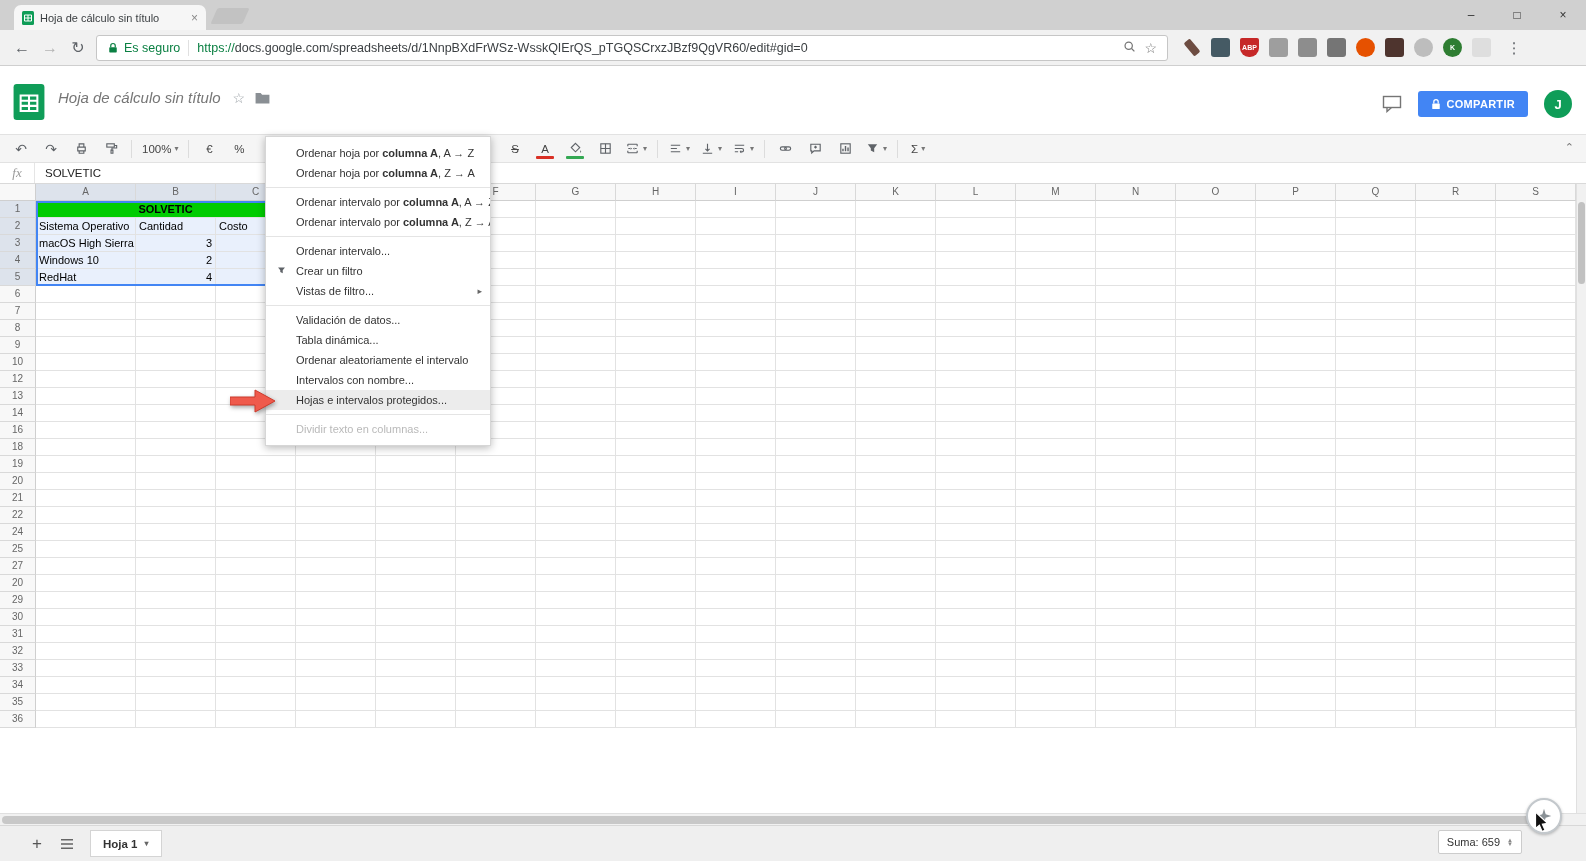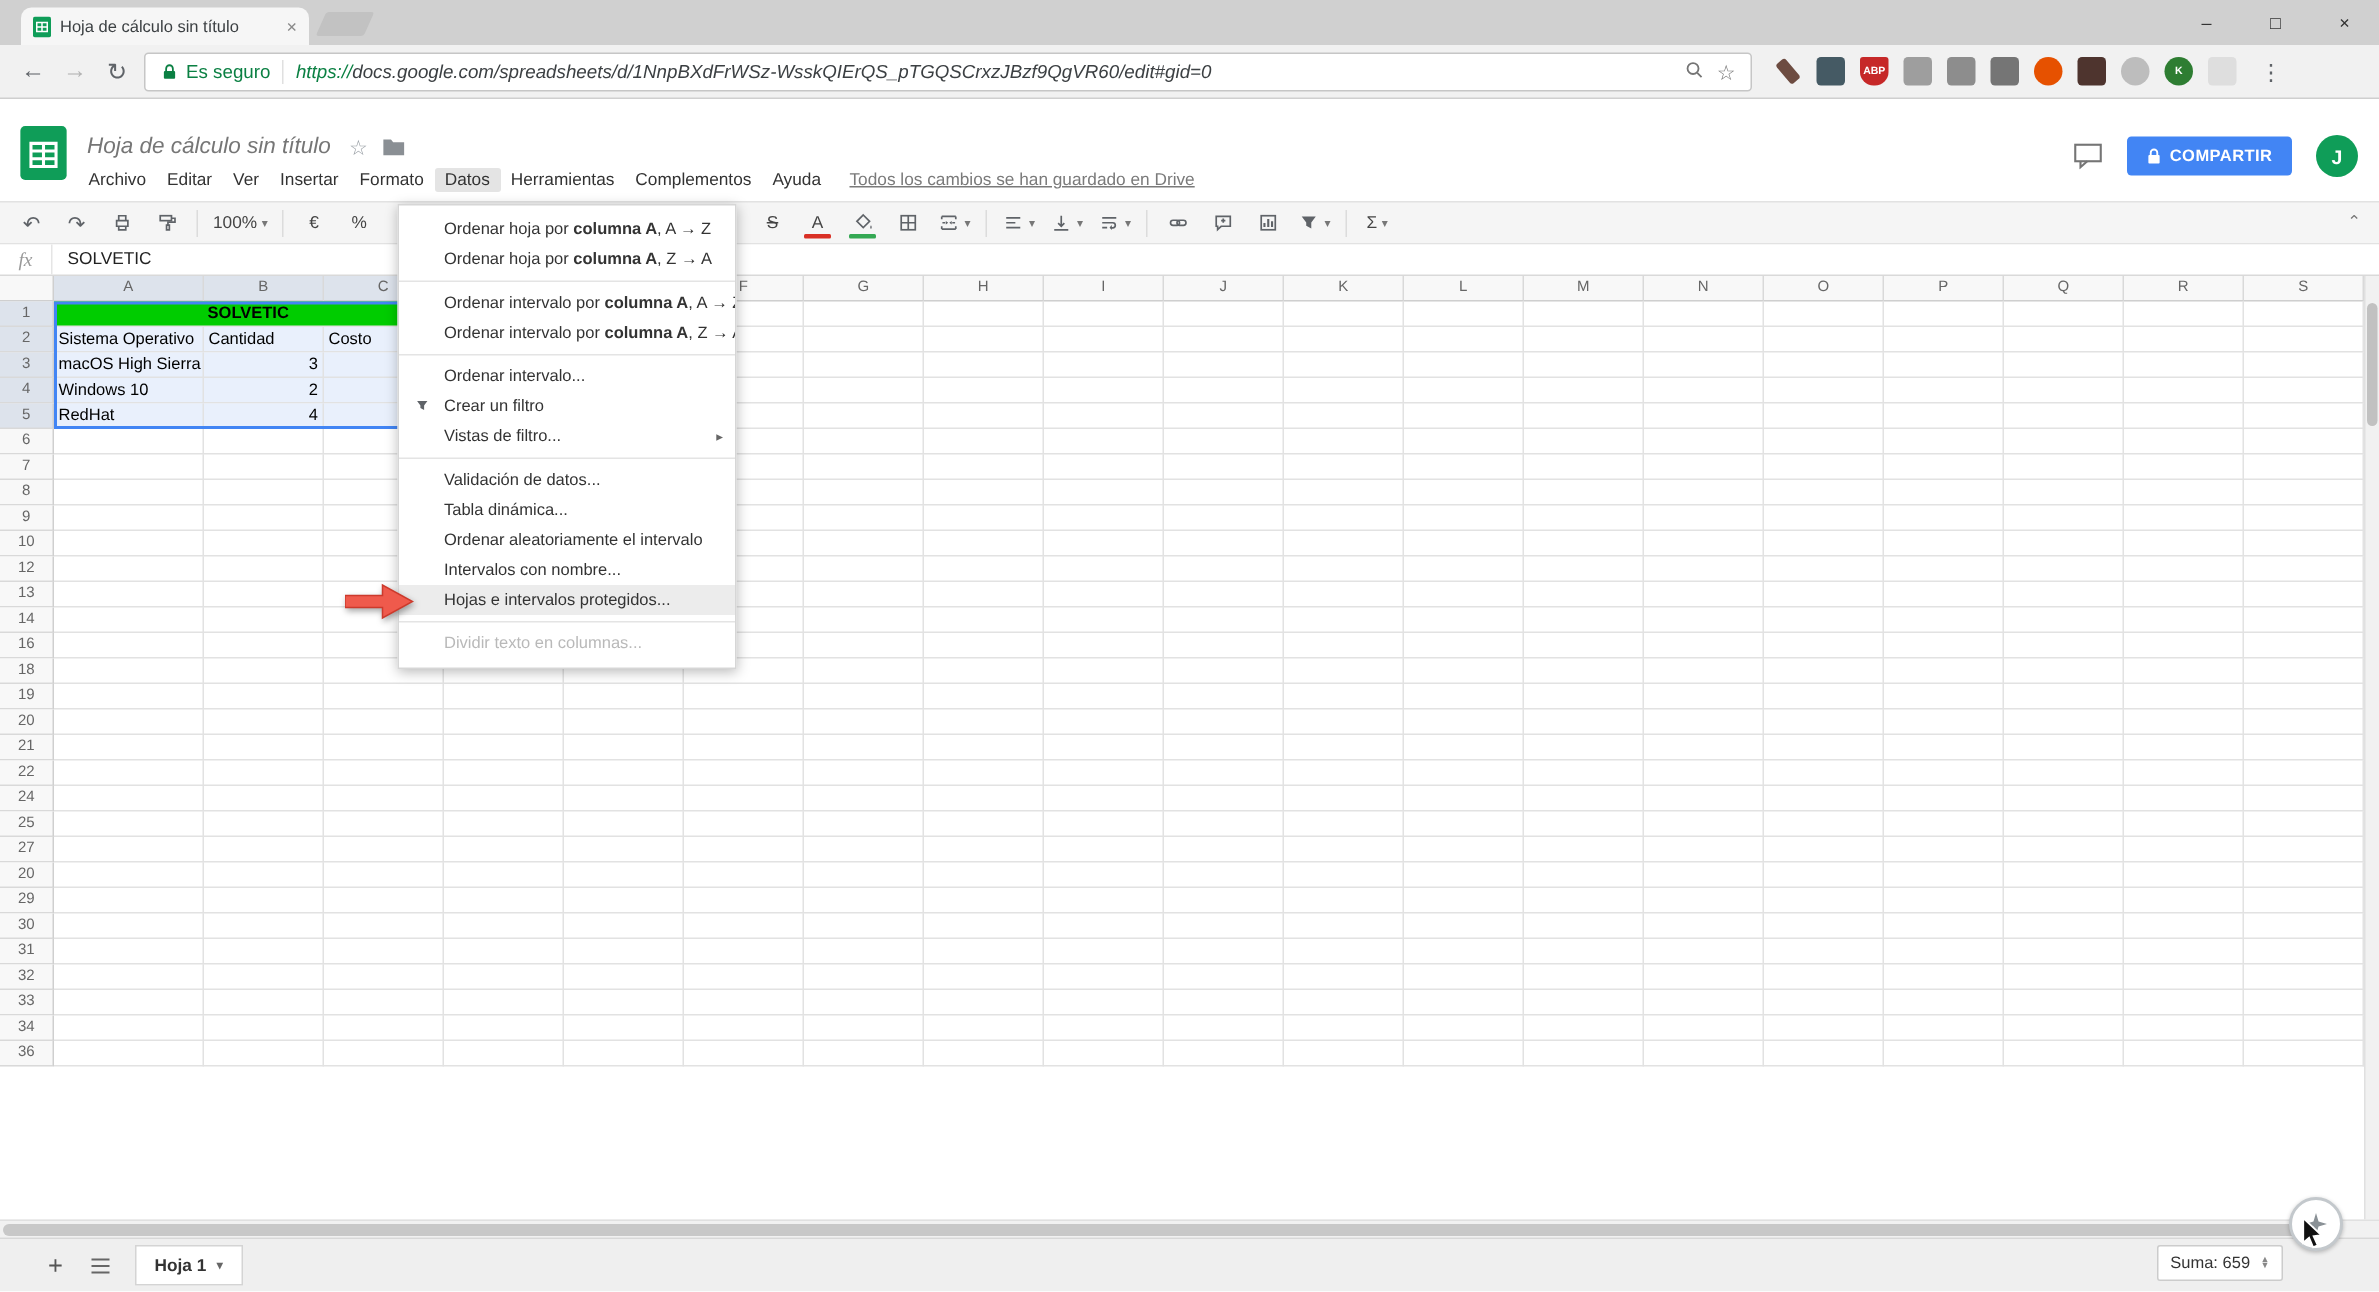--- a/index.html
+++ b/index.html
@@ -21,21 +21,21 @@
           font-size:12px;color:#333;}
   
   #chromebar{position:absolute;top:30px;left:0;right:0;height:36px;background:#f1f1f1;
              border-bottom:1px solid #cfcfcf;display:flex;align-items:center;padding:0 8px;box-sizing:border-box;}
   .navbtn{width:28px;text-align:center;font-size:16px;color:#5f6368;flex:none;}
   .navbtn.fwd{color:#b3b3b3;}
   .omnibox{flex:none;width:1072px;height:26px;background:#fff;border:1px solid #c6c6c6;border-radius:3px;
            display:flex;align-items:center;padding:0 10px;box-sizing:border-box;margin:0 4px;}
   .secure{color:#0b8043;font-size:12.5px;margin:0 8px 0 5px;white-space:nowrap;}
   .omni-sep{width:1px;height:16px;background:#e0e0e0;margin-right:8px;}
-  .url{font-size:12.5px;color:#3c4043;white-space:nowrap;overflow:hidden;flex:1;font-style:italic;}
+  .url{font-size:12.5px;color:#3c4043;white-space:nowrap;overflow:hidden;flex:1;}
   .url .scheme{color:#0b8043;}
   .omni-icon{flex:none;margin-left:8px;color:#757575;font-size:14px;}
   #extensions{display:flex;align-items:center;flex:none;margin-left:6px;}
   .ext{width:19px;height:19px;margin:0 5px;display:flex;align-items:center;justify-content:center;
        color:#fff;font-size:7px;font-weight:bold;box-sizing:border-box;}
   .ext.square{border-radius:3px;}
   .ext.circle{border-radius:50%;}
   .ext.shield{border-radius:2px 2px 9px 9px;}
   .ext.brush{border-radius:2px;transform:rotate(-40deg);width:8px;height:17px;margin:0 10px;}
   .menu3{font-size:15px;margin-left:4px;}
@@ -200,32 +200,20 @@
   </span>
   <div class="title-line">
     <span id="doc-title">Hoja de cálculo sin título</span>
     <span class="t-star">☆</span>
     <span class="t-folder">
       <svg width="15" height="12" viewBox="0 0 16 13">
           <path d="M0.5 1h5.5l1.6 2H15.5v9.5H.5z" fill="#8a8f94"></path>
         </svg>
     </span>
   </div>
-  <div id="menubar">
-      <span class="mitem">Archivo</span>
-      <span class="mitem">Editar</span>
-      <span class="mitem">Ver</span>
-      <span class="mitem">Insertar</span>
-      <span class="mitem">Formato</span>
-      <span class="mitem active">Datos</span>
-      <span class="mitem">Herramientas</span>
-      <span class="mitem">Complementos</span>
-      <span class="mitem">Ayuda</span>
-      <span id="saved-status">Todos los cambios se han guardado en Drive</span>
-    </div>
   <div class="hdr-right">
     <span id="comment-btn">
       <svg width="20" height="18" viewBox="0 0 20 18" fill="none" stroke="#757575" stroke-width="1.4">
           <rect x="1.5" y="1.5" width="17" height="11"></rect>
           <path d="M5 12.5v4l4.5-4"></path>
         </svg>
     </span>
     <span id="share-btn">
       <svg width="10" height="12" viewBox="0 0 16 18">
           <rect x="2" y="8" width="12" height="9" rx="1" fill="#fff"></rect>
@@ -1045,20 +1033,42 @@
         <div class="cell" style="width: 80px;"></div>
         <div class="cell" style="width: 80px;"></div>
         <div class="cell" style="width: 80px;"></div>
         <div class="cell" style="width: 80px;"></div>
         <div class="cell" style="width: 80px;"></div>
         <div class="cell" style="width: 80px;"></div>
         <div class="cell" style="width: 80px;"></div>
         <div class="cell" style="width: 80px;"></div>
       </div>
       <div class="grow">
+        <div class="rnum">35</div>
+        <div class="cell" style="width: 100px;"></div>
+        <div class="cell" style="width: 80px;"></div>
+        <div class="cell" style="width: 80px;"></div>
+        <div class="cell" style="width: 80px;"></div>
+        <div class="cell" style="width: 80px;"></div>
+        <div class="cell" style="width: 80px;"></div>
+        <div class="cell" style="width: 80px;"></div>
+        <div class="cell" style="width: 80px;"></div>
+        <div class="cell" style="width: 80px;"></div>
+        <div class="cell" style="width: 80px;"></div>
+        <div class="cell" style="width: 80px;"></div>
+        <div class="cell" style="width: 80px;"></div>
+        <div class="cell" style="width: 80px;"></div>
+        <div class="cell" style="width: 80px;"></div>
+        <div class="cell" style="width: 80px;"></div>
+        <div class="cell" style="width: 80px;"></div>
+        <div class="cell" style="width: 80px;"></div>
+        <div class="cell" style="width: 80px;"></div>
+        <div class="cell" style="width: 80px;"></div>
+      </div>
+      <div class="grow">
         <div class="rnum">36</div>
         <div class="cell" style="width: 100px;"></div>
         <div class="cell" style="width: 80px;"></div>
         <div class="cell" style="width: 80px;"></div>
         <div class="cell" style="width: 80px;"></div>
         <div class="cell" style="width: 80px;"></div>
         <div class="cell" style="width: 80px;"></div>
         <div class="cell" style="width: 80px;"></div>
         <div class="cell" style="width: 80px;"></div>
         <div class="cell" style="width: 80px;"></div>

